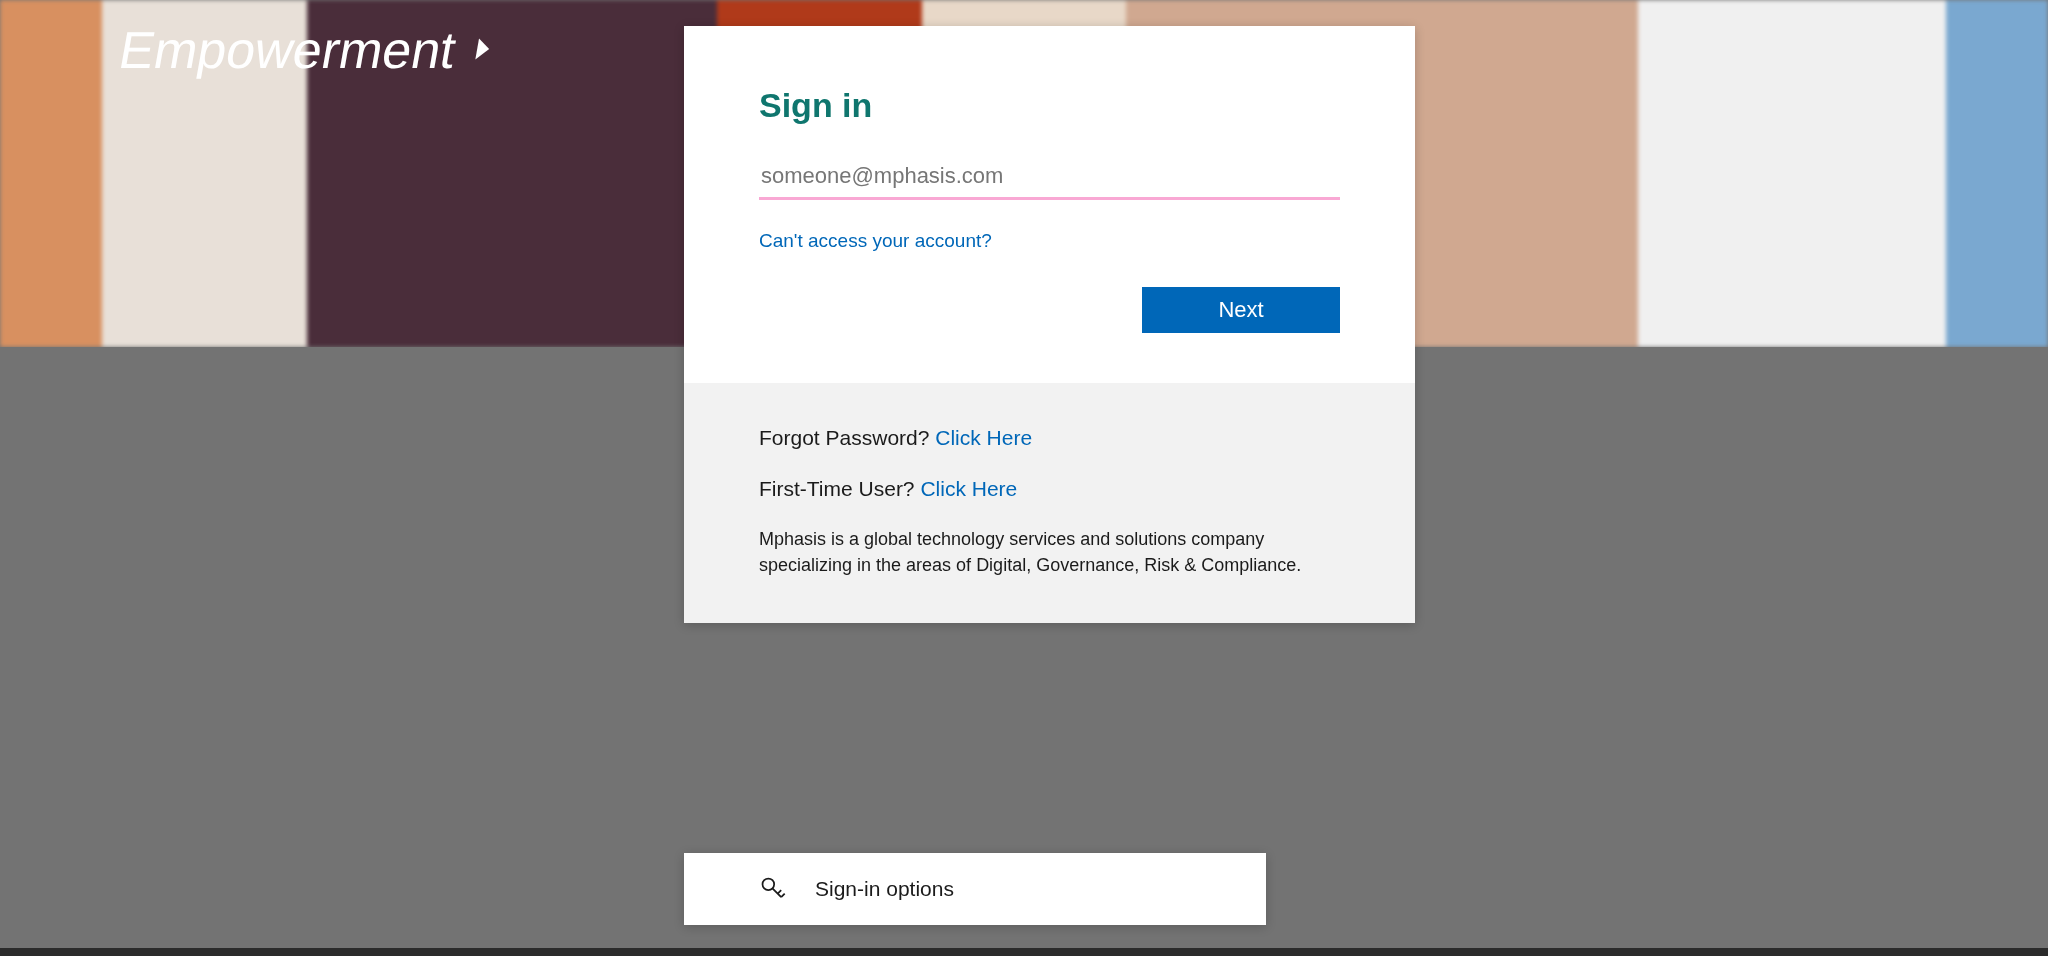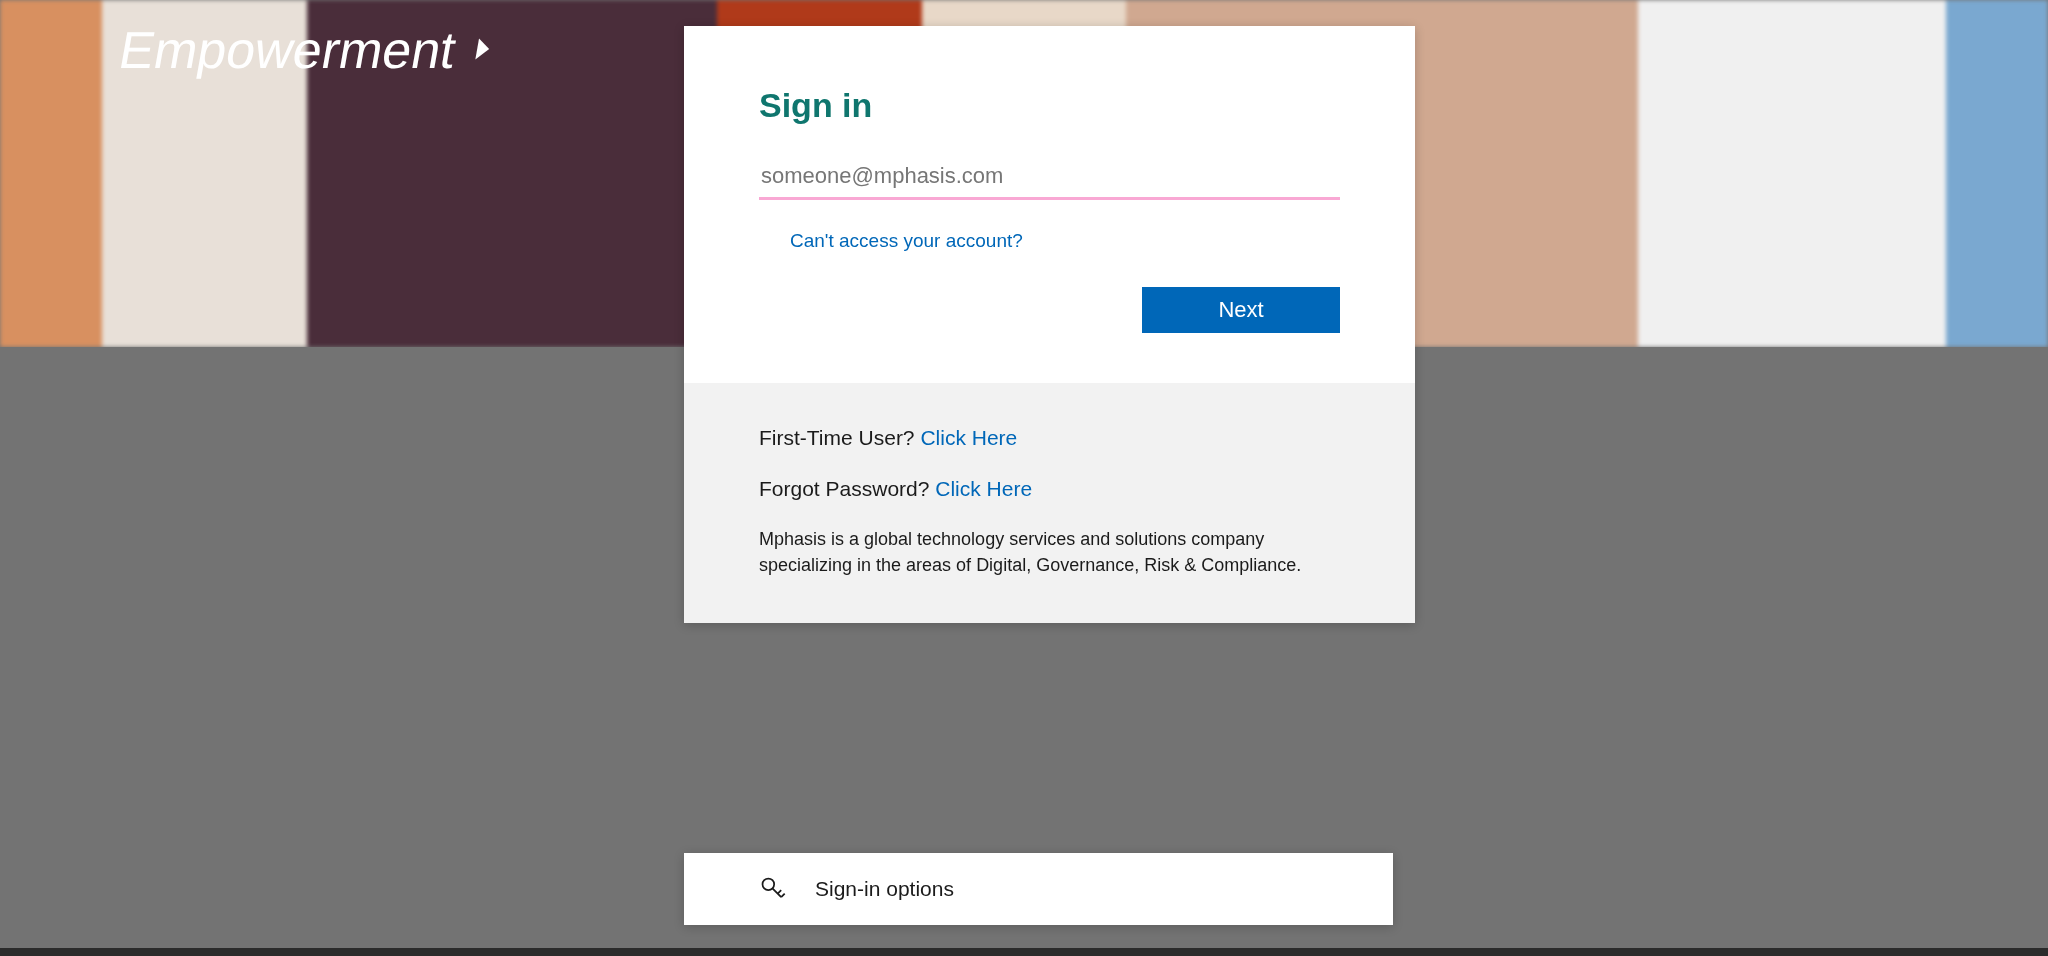--- a/index.html
+++ b/index.html
@@ -80,21 +80,20 @@
     }
     .email-input::placeholder {
       color: #767676;
     }
     .cant-access-link {
       display: inline-block;
       color: #0067b8;
       font-size: 19px;
       text-decoration: none;
       margin-bottom: 35px;
-      margin-left: 31px;
     }
     .button-row {
       display: flex;
       justify-content: flex-end;
     }
     .next-button {
       background: #0067b8;
       color: #fff;
       border: none;
       font-size: 22px;
@@ -122,21 +121,21 @@
     }
     .description {
       font-size: 18px;
       color: #1b1b1b;
       line-height: 1.45;
     }
     .signin-options {
       position: absolute;
       top: 853px;
       left: 684px;
-      width: 709px;
+      width: 582px;
       background: #fff;
       box-shadow: 0 2px 10px rgba(0,0,0,0.2);
       z-index: 10;
       padding: 22px 75px;
       display: flex;
       align-items: center;
       cursor: pointer;
     }
     .key-icon {
       width: 28px;
@@ -177,24 +176,24 @@
     <input type="email" class="email-input" autofocus="" placeholder="someone@mphasis.com" style="">
     <div>
       <a href="#" class="cant-access-link">Can't access your account?</a>
     </div>
     <div class="button-row">
       <button class="next-button">Next</button>
     </div>
   </div>
   <div class="info-section">
     <p class="info-line">
-      <span>First-Time User? </span><a href="#" class="info-link">Click Here</a>
+      <span>Forgot Password? </span><a href="#" class="info-link">Click Here</a>
     </p>
     <p class="info-line">
-      <span>Forgot Password? </span><a href="#" class="info-link">Click Here</a>
+      <span>First-Time User? </span><a href="#" class="info-link">Click Here</a>
     </p>
     <p class="description">Mphasis is a global technology services and solutions company specializing in the areas of Digital, Governance, Risk &amp; Compliance.</p>
   </div>
 </div>
 
 <div class="signin-options">
   <span class="key-icon">
     <svg viewBox="0 0 24 24" fill="none" stroke="#1b1b1b" stroke-width="1.5">
       <circle cx="8" cy="8" r="5"></circle>
       <line x1="11.5" y1="11.5" x2="19" y2="19"></line>

